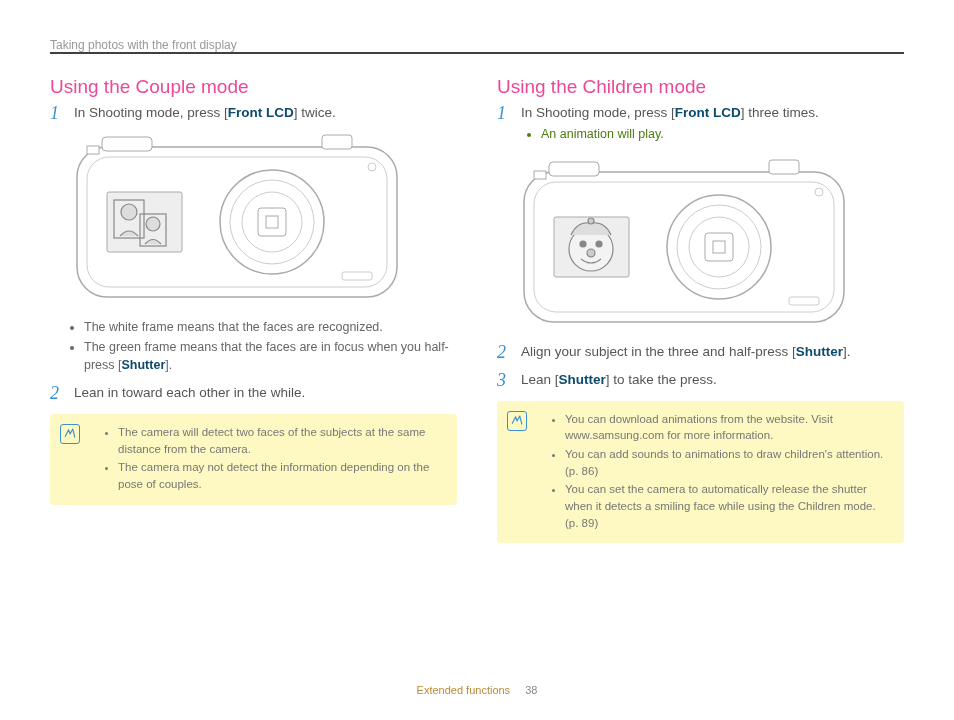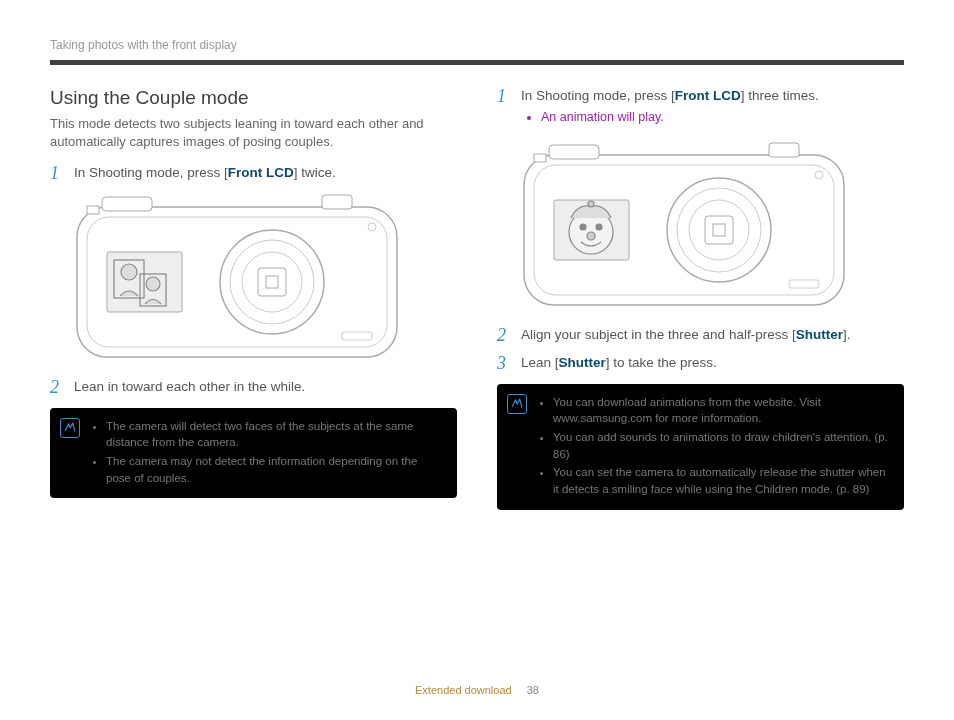--- a/index.html
+++ b/index.html
@@ -8,34 +8,34 @@
     height: 720px;
     background: #fff;
     font-family: Arial, Helvetica, sans-serif;
     color: #555;
     padding: 38px 50px 20px 50px;
     position: relative;
   }
   .header-line {
     font-size: 12px;
     color: #999;
-    border-bottom: 5px solid #404040;
-    padding-bottom: 8px;
+    border-bottom: 2px solid #404040;
+    padding-bottom: 0;
     margin-bottom: 22px;
   }
   .columns {
     display: flex;
     gap: 40px;
   }
   .col {
     flex: 1;
     min-width: 0;
   }
   h2 {
-    color: #404040;
+    color: #ec4899;
     font-size: 19px;
     font-weight: normal;
     margin-bottom: 6px;
   }
   .intro {
     font-size: 13px;
     line-height: 1.35;
     color: #666;
     margin-bottom: 14px;
   }
@@ -62,29 +62,29 @@
     margin: 6px 0 10px 34px;
     font-size: 12.5px;
     color: #666;
     line-height: 1.45;
   }
   .sub-bullets li { margin-bottom: 2px; }
   .sub-bullets-small {
     list-style: disc;
     margin: 2px 0 6px 20px;
     font-size: 12.5px;
-    color: #a21caf;
+    color: #4d7c0f;
     line-height: 1.45;
   }
   .note-box {
-    background: #000000;
+    background: #fef9c3;
     border-radius: 4px;
     padding: 10px 12px 10px 10px;
     display: flex;
-    gap: 10px;
+    gap: 22px;
     margin-top: 10px;
   }
   .note-icon {
     flex: 0 0 20px;
     height: 20px;
     border: 1.5px solid #3a8fcd;
     border-radius: 3px;
     display: flex;
     align-items: center;
     justify-content: center;
@@ -119,21 +119,20 @@
 </style>
 </head>
 <body>
 
 <div class="header-line">Taking photos with the front display</div>
 
 <div class="columns">
 
   <div class="col">
     <h2>Using the Couple mode</h2>
-    <p class="intro">This mode detects two subjects leaning in toward each other and automatically captures images of posing couples.</p>
 
     <div class="step">
       <div class="stepnum">1</div>
       <div class="body">
         <span>In Shooting mode, press [</span><span class="bold">Front LCD</span><span>] twice.</span>
       </div>
     </div>
 
     <div class="camera-wrap">
       <svg class="camera" viewBox="0 0 330 170">
@@ -157,40 +156,47 @@
           <rect x="68" y="82" width="26" height="32" fill="none"></rect>
           <circle cx="81" cy="92" r="7"></circle>
           <path d="M73 112 q8 -9 16 0" fill="#ddd"></path>
         </g>
 
         <circle cx="300" cy="35" r="4" fill="none" stroke="#ccc"></circle>
         <rect x="270" y="140" width="30" height="8" rx="2" fill="none" stroke="#ccc"></rect>
       </svg>
     </div>
 
+    <ul class="sub-bullets">
+      <li>The white frame means that the faces are recognized.</li>
+      <li>
+        <span>The green frame means that the faces are in focus when you half-press [</span><span class="bold">Shutter</span><span>].</span>
+      </li>
+    </ul>
 
     <div class="step">
       <div class="stepnum">2</div>
       <div class="body">Lean in toward each other in the while.</div>
     </div>
 
     <div class="note-box">
       <div class="note-icon">
         <svg viewBox="0 0 20 20">
             <path d="M3 14 L8 4 L10 10 L14 3 L17 15" fill="none" stroke="#3a8fcd" stroke-width="1.6" stroke-linejoin="round"></path>
           </svg>
       </div>
       <ul class="note-list">
         <li>The camera will detect two faces of the subjects at the same distance from the camera.</li>
         <li>The camera may not detect the information depending on the pose of couples.</li>
       </ul>
     </div>
   </div>
 
   <div class="col">
+    <h2>Using the Children mode</h2>
 
     <div class="step">
       <div class="stepnum">1</div>
       <div class="body">
         <span>In Shooting mode, press [</span><span class="bold">Front LCD</span><span>] three times.</span>
         <ul class="sub-bullets-small">
           <li>An animation will play.</li>
         </ul>
       </div>
     </div>
@@ -248,15 +254,15 @@
         <li>You can download animations from the website. Visit www.samsung.com for more information.</li>
         <li>You can add sounds to animations to draw children's attention. (p. 86)</li>
         <li>You can set the camera to automatically release the shutter when it detects a smiling face while using the Children mode. (p. 89)</li>
       </ul>
     </div>
   </div>
 
 </div>
 
 <div class="footer">
-  <span>Extended download</span>
+  <span>Extended functions</span>
   <span class="pg">38</span>
 </div>
 
 </body></html>

